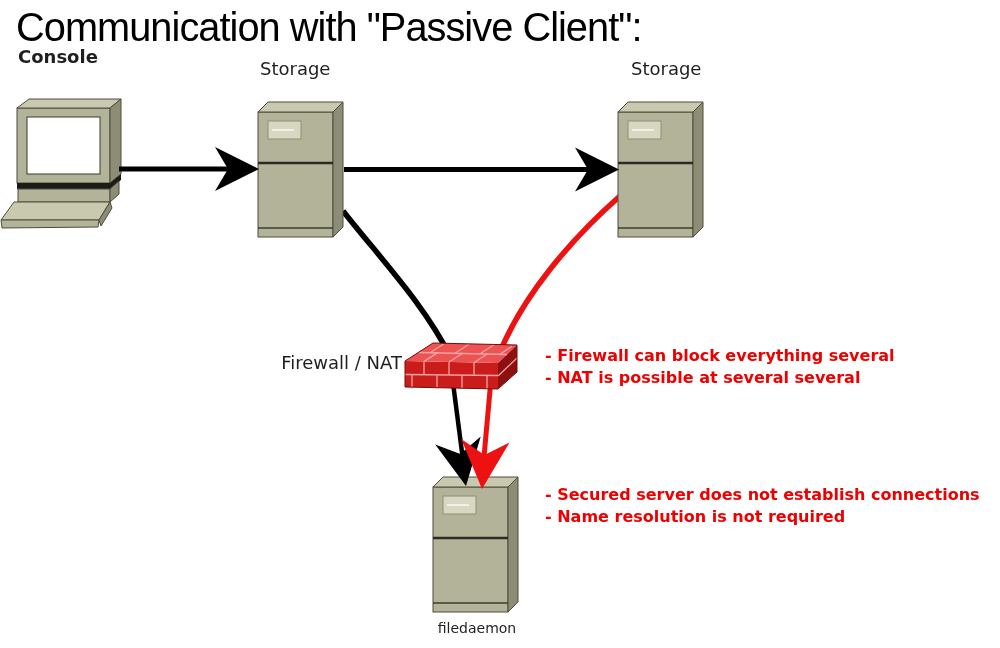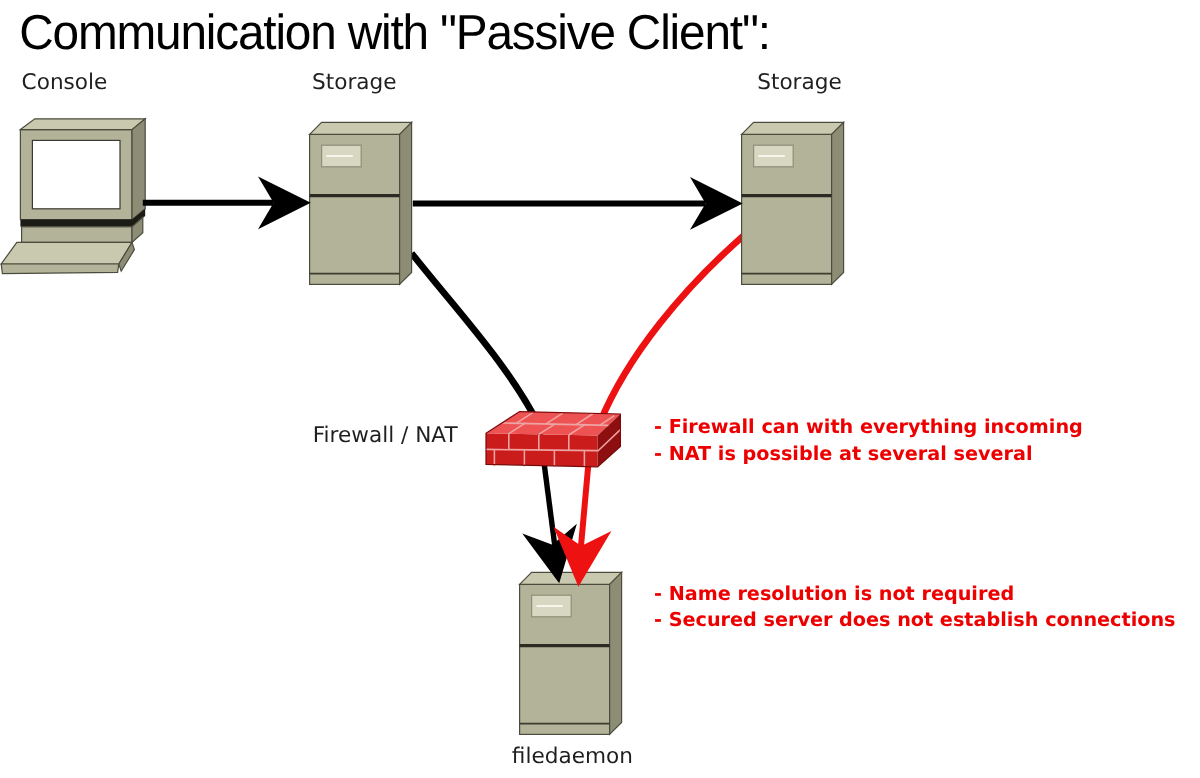--- a/index.html
+++ b/index.html
@@ -2,25 +2,25 @@
 <html style="--note-red: #ee0000; --line-black: #000000; --line-red: #ee1111; --server-front: #b3b399; --server-top: #c9c9b0; --server-side: #8d8d75; --server-panel: #d7d7c2; --outline: #4c4c3e; --firewall-front: #cb1c1c; --firewall-top: #ee5354; --firewall-side: #8e0f0f; --mortar: #efa3a3; --screen-white: #ffffff; --label-dark: #1f1f1f;"><head>
 <meta charset="utf-8">
 <style>
   html,body{margin:0;padding:0;background:#fff;}
   .stage{position:relative;width:1000px;height:648px;background:#fff;overflow:hidden;
          font-family:"DejaVu Sans",sans-serif;}
   .title{position:absolute;left:16px;top:4px;font-family:"Liberation Sans",sans-serif;
          font-size:41px;letter-spacing:-1px;color:#000;white-space:nowrap;
          transform:scaleX(.97);transform-origin:left top;}
   .node-label{position:absolute;font-size:18px;color:var(--label-dark,#1f1f1f);white-space:nowrap;}
-  .lbl-console{left:18px;top:58px;}
+  .lbl-console{left:18px;top:46px;font-weight:bold;}
   .lbl-director{left:260px;top:58px;}
   .lbl-storage{left:631px;top:58px;}
-  .lbl-firewall{left:256px;top:352px;width:130px;text-align:center;}
-  .lbl-filedaemon{left:418px;top:620px;width:118px;text-align:center;font-size:18px;}
+  .lbl-firewall{left:272px;top:352px;width:130px;text-align:right;}
+  .lbl-filedaemon{left:418px;top:620px;width:118px;text-align:center;font-size:14px;}
   .note{position:absolute;font-size:16px;font-weight:bold;color:var(--note-red,#ee0000);
         line-height:22px;white-space:nowrap;}
   .note-firewall{left:545px;top:345px;}
   .note-filedaemon{left:545px;top:484px;}
   svg{position:absolute;left:0;top:0;}
   .srv-outline{stroke:var(--outline,#4c4c3e);stroke-width:1;}
   .mortar{stroke:var(--mortar,#efa3a3);stroke-width:1.3;fill:none;}
 </style>
 </head>
 <body>
@@ -102,21 +102,21 @@
 
   <div class="title">Communication with "Passive Client":</div>
 
   <div class="node-label lbl-console">Console</div>
   <div class="node-label lbl-director">Storage</div>
   <div class="node-label lbl-storage">Storage</div>
   <div class="node-label lbl-firewall">Firewall / NAT</div>
   <div class="node-label lbl-filedaemon">filedaemon</div>
 
   <div class="note note-firewall">
-    <div>- Firewall can with everything incoming</div>
+    <div>- Firewall can block everything several</div>
     <div>- NAT is possible at several several</div>
   </div>
   <div class="note note-filedaemon">
+    <div>- Secured server does not establish connections</div>
     <div>- Name resolution is not required</div>
-    <div>- Secured server does not establish connections</div>
   </div>
 
 </div>
 
 </body></html>

